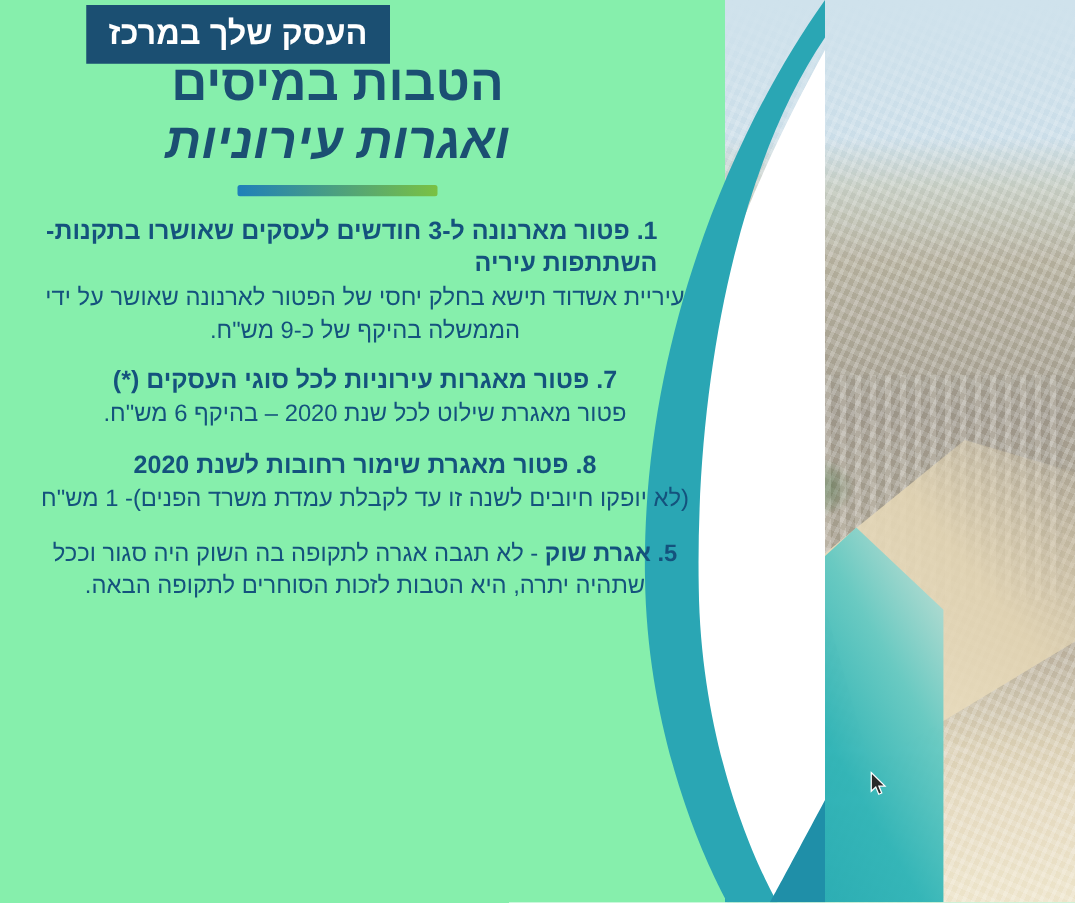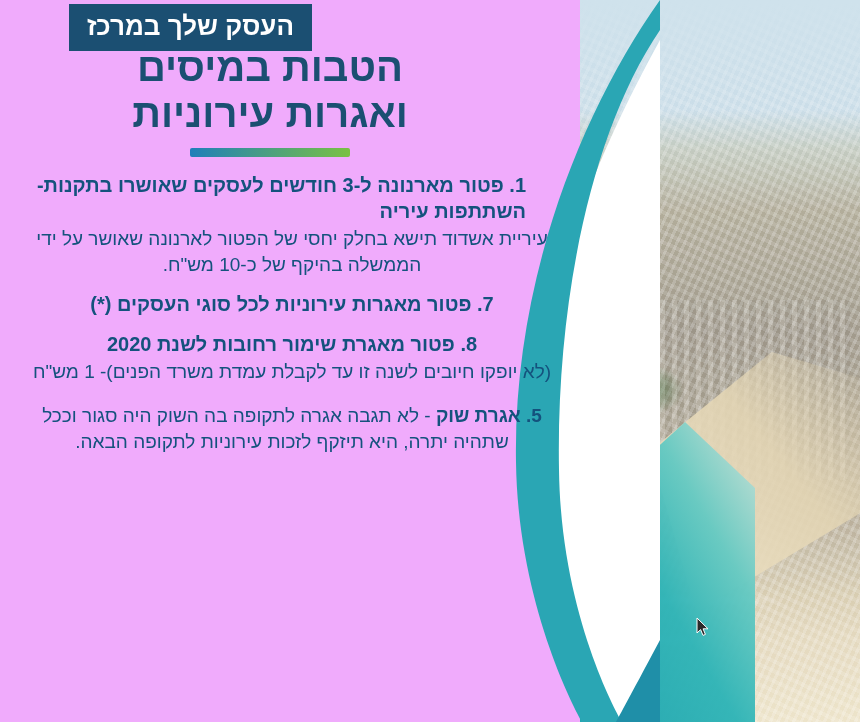--- a/index.html
+++ b/index.html
@@ -8,21 +8,21 @@
     background: #ffffff;
   }
   body {
     font-family: "Liberation Sans", sans-serif;
   }
   .page {
     position: relative;
     width: 860px;
     height: 722px;
     overflow: hidden;
-    background: #f0abfc;
+    background: #86efac;
   }
 
   
   .photo-panel {
     position: absolute;
     top: 0;
     right: 0;
     width: 280px;
     height: 722px;
     overflow: hidden;
@@ -143,21 +143,21 @@
     right: 0;
     left: 0;
     text-align: center;
     color: #1b4f72;
     font-size: 40px;
     line-height: 1.15;
     font-weight: bold;
     padding-right: 40px;
     margin-top: 26px;
   }
-  .title .l2 { display: block; }
+  .title .l2 { display: block; font-style: italic; }
 
   .rule {
     position: absolute;
     top: 148px;
     right: 0;
     left: 0;
     display: flex;
     justify-content: center;
     padding-right: 40px;
   }
@@ -237,35 +237,36 @@
     </div>
 
     <div class="rule">
       <div class="bar"></div>
     </div>
 
     <div class="items">
 
       <div class="item i1">
         <div class="head">1. פטור מארנונה ל-3 חודשים לעסקים שאושרו בתקנות- השתתפות עיריה</div>
-        <div class="body">עיריית אשדוד תישא בחלק יחסי של הפטור לארנונה שאושר על ידי הממשלה בהיקף של כ-10 מש"ח.</div>
+        <div class="body">עיריית אשדוד תישא בחלק יחסי של הפטור לארנונה שאושר על ידי הממשלה בהיקף של כ-9 מש"ח.</div>
       </div>
 
 
       <div class="item i3">
         <div class="head">7. פטור מאגרות עירוניות לכל סוגי העסקים (*)</div>
+        <div class="body">פטור מאגרת שילוט לכל שנת 2020 – בהיקף 6 מש"ח.</div>
       </div>
 
       <div class="item i4">
         <div class="head">8. פטור מאגרת שימור רחובות לשנת 2020</div>
         <div class="body">(לא יופקו חיובים לשנה זו עד לקבלת עמדת משרד הפנים)- 1 מש"ח</div>
       </div>
 
       <div class="item i5">
-        <div class="body"><b>5. אגרת שוק</b><span> - לא תגבה אגרה לתקופה בה השוק היה סגור וככל שתהיה יתרה, היא תיזקף לזכות עירוניות לתקופה הבאה.</span></div>
+        <div class="body"><b>5. אגרת שוק</b><span> - לא תגבה אגרה לתקופה בה השוק היה סגור וככל שתהיה יתרה, היא הטבות לזכות הסוחרים לתקופה הבאה.</span></div>
       </div>
 
     </div>
   </div>
 
   <svg class="cursor" id="mouse-cursor" viewBox="0 0 14 20" style="left: 696px; top: 617px;">
     <path d="M1,1 L1,16 L4.6,12.6 L7,18.4 L9.4,17.4 L7.1,11.8 L12,11.8 Z" fill="#2b2b2b" stroke="#ffffff" stroke-width="1"></path>
   </svg>
 
 </div>

